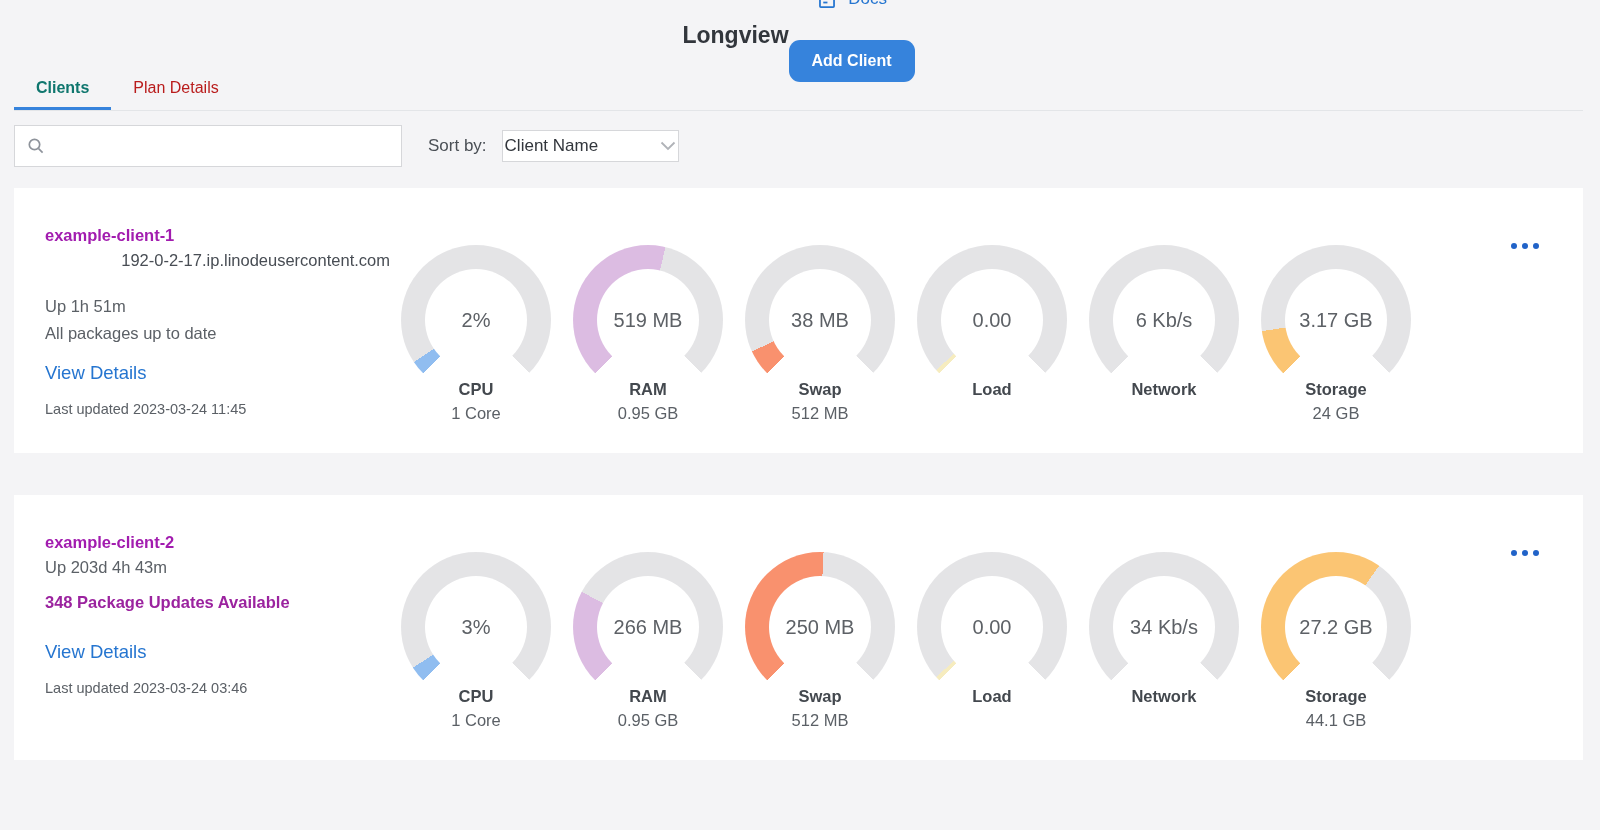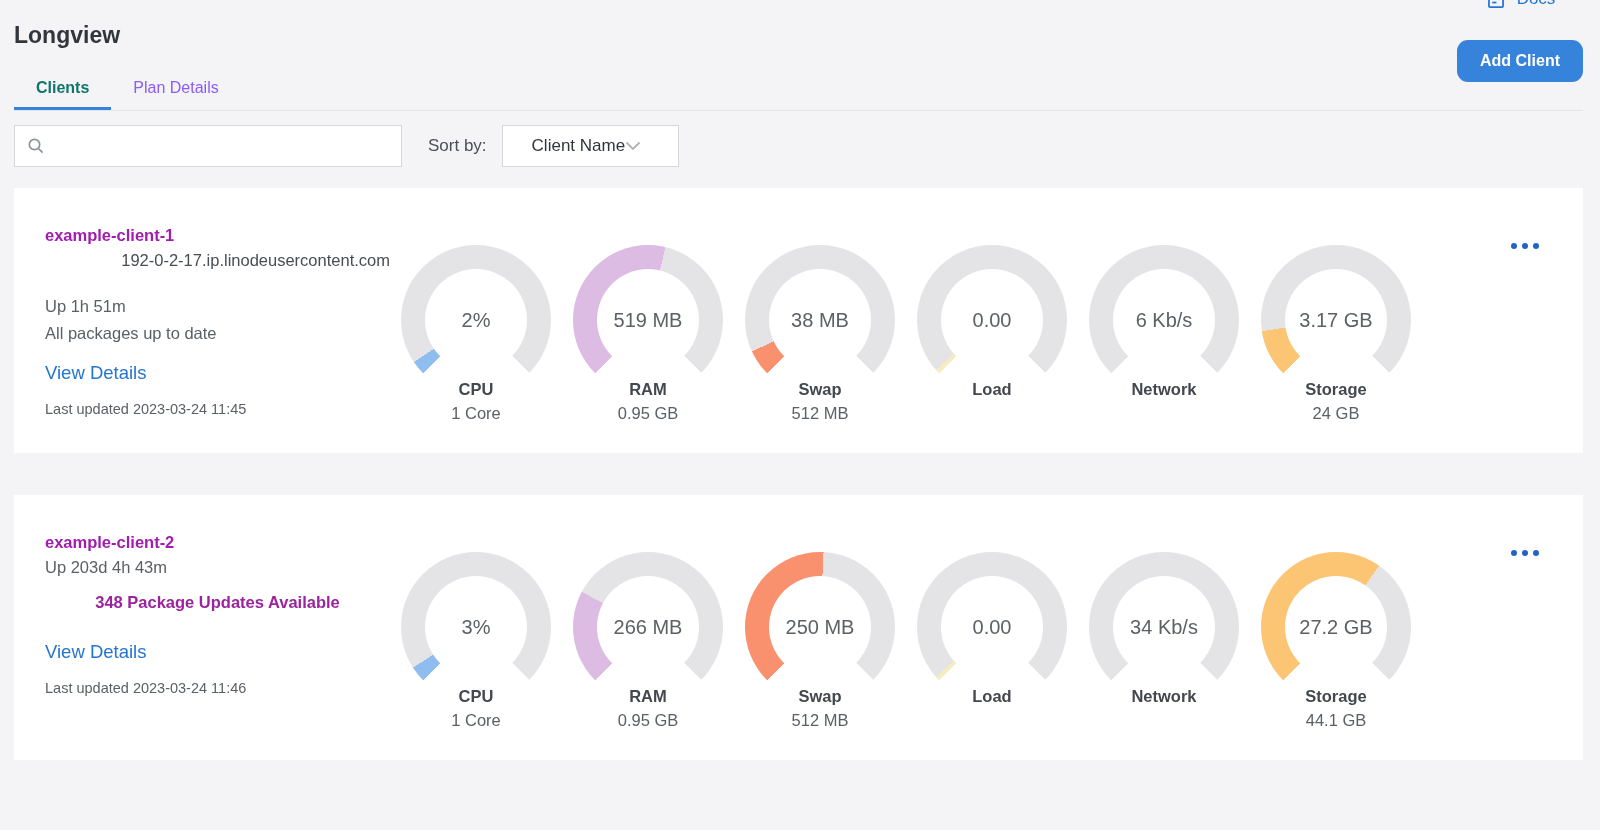--- a/index.html
+++ b/index.html
@@ -6,49 +6,49 @@
   html,body { margin:0; padding:0; }
   body {
     width:1600px; height:830px; overflow:hidden;
     background:#f4f4f6;
     font-family:"Liberation Sans", sans-serif;
     color:#5b6066;
   }
   .page { padding:0 17px 0 14px; }
 
   
-  .header-row { display:flex; justify-content:space-between; align-items:center; padding-top:22px; height:48px; }
+  .header-row { display:flex; justify-content:center; align-items:center; padding-top:22px; height:48px; }
   .page-title { font-size:23px; font-weight:bold; color:#32363c; }
   .header-right { display:flex; align-items:center; gap:30px;flex-direction:column; }
   .docs-link { display:flex; align-items:center; gap:10px; color:#2575d0; font-size:17px; cursor:pointer; }
   .add-btn { background:#3683dc; color:#fff; border:none; height:42px; padding:0 23px; font-size:16px; font-weight:bold; border-radius:11px; cursor:pointer; font-family:inherit; }
 
   
   .tabs { display:flex; margin-top:22px; border-bottom:1px solid #e3e5e8; }
   .tab { padding:0 22px; height:40px; line-height:36px; font-size:16px; cursor:pointer; }
   .tab.active { color:#0f766e; font-weight:bold; border-bottom:3px solid #3683dc; margin-bottom:-1px; }
-  .tab.inactive { color:#8b5cf6; }
+  .tab.inactive { color:#b91c1c; }
 
   
   .filter-row { display:flex; align-items:center; margin-top:14px; }
   .search-box { width:388px; height:42px; background:#fff; border:1px solid #d6d7da; display:flex; align-items:center; padding:0 12px; gap:9px; }
   .search-box input { border:none; outline:none; flex:1; font-size:16.5px; color:#32363c; font-family:inherit; background:transparent; }
   .search-box input::placeholder { color:#a3a8b0; }
   .sort-label { margin-left:26px; font-size:17px; color:#4a4f55; }
-  .sort-select { margin-left:15px; width:177px; height:42px; background:#fff; border:1px solid #d6d7da; display:flex; align-items:center; padding:0 29px; font-size:17px; color:#32363c; cursor:pointer; }
+  .sort-select { margin-left:15px; width:177px; height:32px; background:#fff; border:1px solid #d6d7da; display:flex; align-items:center; justify-content:space-between; padding:0 2px; font-size:17px; color:#32363c; cursor:pointer; }
 
   
   .client-list { margin-top:21px; }
   .card { background:#fff; display:flex; padding:38px 0 30px 31px; margin-bottom:42px; }
   .client-info { width:345px; flex-shrink:0; font-size:16.5px; }
   .client-name { font-weight:bold; color:#a21caf; margin-bottom:6px; }
   .client-host { color:#484d54; margin-bottom:27px;text-align:right; }
   .client-uptime { margin-bottom:8px; }
   .packages-status { color:#5b6066; }
-  .packages-status.alert { color:#9b239f; font-weight:bold; margin:16px 0 10px;text-align:center; }
+  .packages-status.alert { color:#9b239f; font-weight:bold; margin:16px 0 10px; }
   .view-details { display:inline-block; color:#2575d0; font-size:18.5px; margin-top:19px; cursor:pointer; }
   .last-updated { font-size:14.5px; margin-top:17px; }
 
   
   .gauges-row { flex:1; display:flex; padding-top:19px; }
   .gauge { width:172px; display:flex; flex-direction:column; align-items:center; }
   .gauge-circle { position:relative; width:150px; height:150px; }
   .gauge-arc { position:absolute; inset:0; border-radius:50%; }
   .gauge-hole { position:absolute; inset:24px; border-radius:50%; background:#fff; }
   .gauge-value { position:absolute; inset:0; display:flex; align-items:center; justify-content:center; font-size:20px; color:#5d6166; }
@@ -184,21 +184,21 @@
       <span></span>
     </div>
   </div>
 
   <div class="card">
     <div class="client-info">
       <div class="client-name">example-client-2</div>
       <div class="client-uptime">Up 203d 4h 43m</div>
       <div class="packages-status alert">348 Package Updates Available</div>
       <div><span class="view-details">View Details</span></div>
-      <div class="last-updated">Last updated 2023-03-24 11:46</div>
+      <div class="last-updated">Last updated 2023-03-24 03:46</div>
     </div>
     <div class="gauges-row">
   <div class="gauge">
     <div class="gauge-circle">
       <div class="gauge-arc" style="background: conic-gradient(from 225deg, rgb(144, 189, 240) 0deg, rgb(144, 189, 240) 12.15deg, rgb(228, 228, 230) 12.15deg, rgb(228, 228, 230) 270deg, transparent 270deg, transparent 360deg);"></div>
       <div class="gauge-hole"></div>
       <div class="gauge-value">3%</div>
     </div>
     <div class="gauge-label">CPU</div>
     <div class="gauge-sub">1 Core</div>

